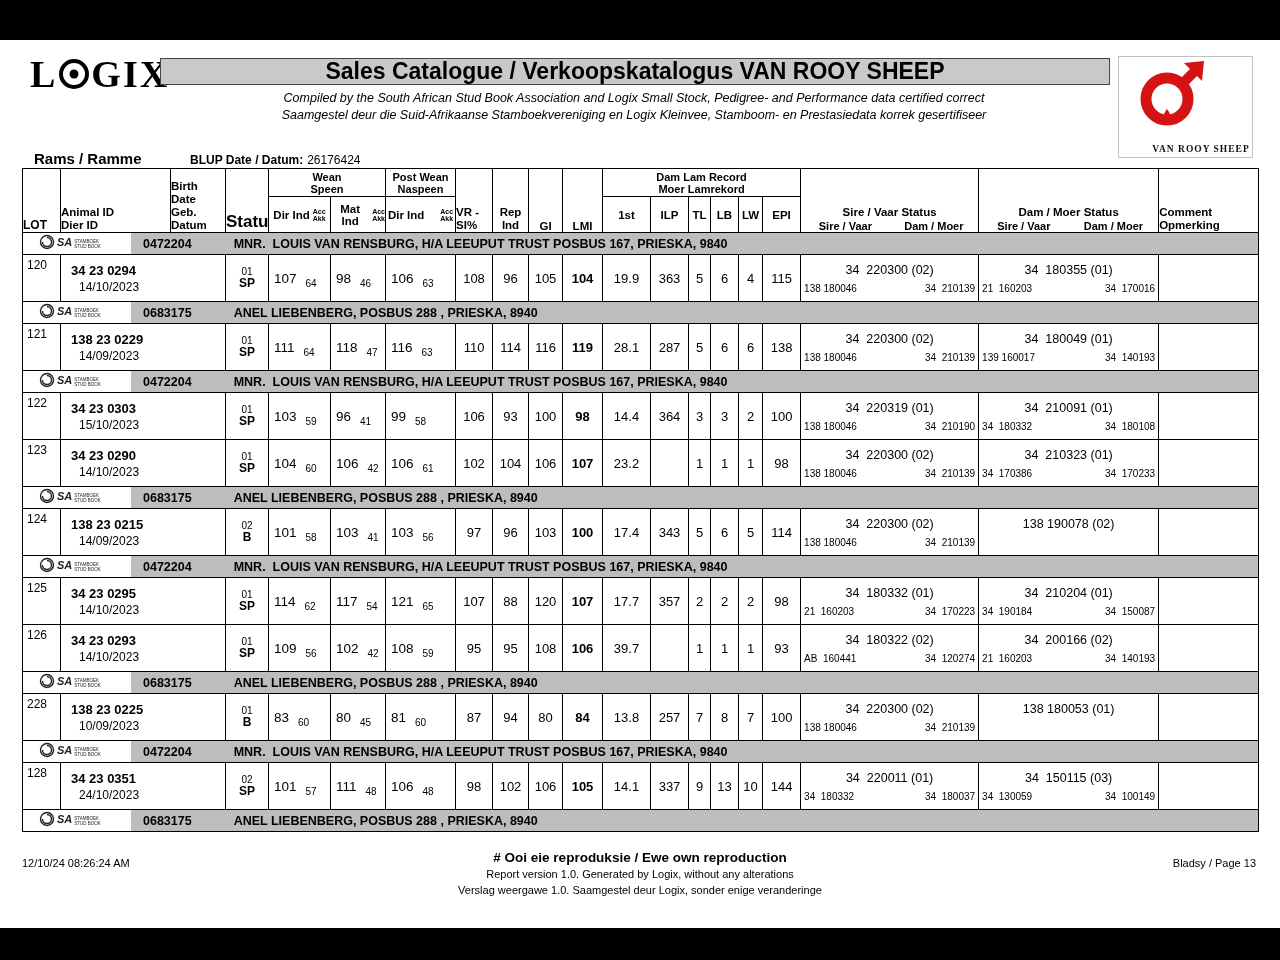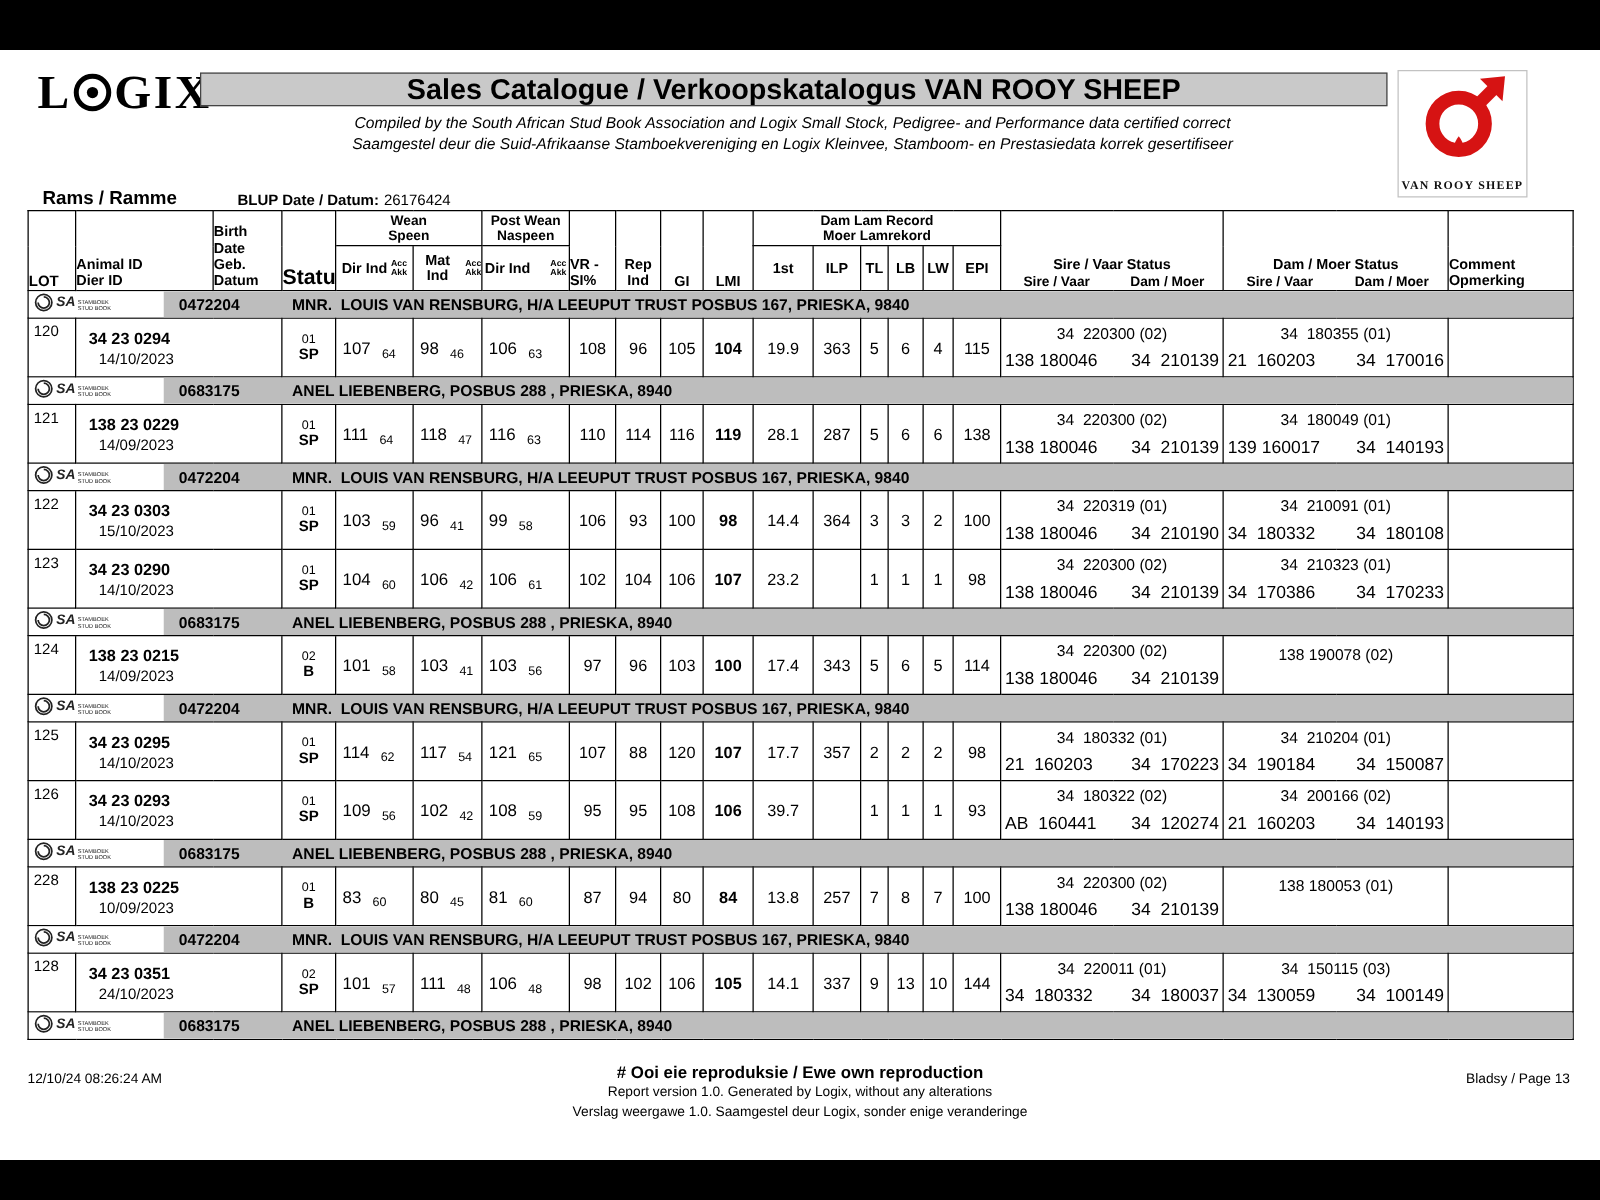--- a/index.html
+++ b/index.html
@@ -9,21 +9,21 @@
 
   
   .logix{position:absolute;top:12px;left:30px;display:flex;align-items:center;
          font-family:"Liberation Serif",serif;font-weight:bold;font-size:38px;letter-spacing:2px;}
   .logix svg{margin:0 1px;}
   .title-bar{position:absolute;top:18px;left:160px;width:948px;height:25px;background:#c9c9c9;
              border:1px solid #444;text-align:center;font-weight:bold;font-size:23px;line-height:25px;}
   .sub-line{position:absolute;left:160px;width:948px;text-align:center;font-style:italic;font-size:12.5px;}
   .sub-en{top:51px;} .sub-af{top:68px;}
   .vr-box{position:absolute;top:16px;left:1118px;width:102px;height:100px;border:1px solid #c2c2c2;
-          display:flex;flex-direction:column;align-items:center;justify-content:flex-end;background:#fff;}
+          display:flex;flex-direction:column;align-items:center;justify-content:flex-end;background:#fff;padding-left:31px;}
   .vr-box svg{position:absolute;top:2px;left:15px;}
   .vr-name{font-family:"Liberation Serif",serif;font-weight:bold;font-size:9.5px;letter-spacing:1px;
            margin-bottom:3px;color:#111;}
   .rams{position:absolute;top:110px;left:34px;font-weight:bold;font-size:15px;}
   .blup{position:absolute;top:113px;left:190px;font-size:12px;}
   .blup b{margin-right:4px;}
 
   
   table.catalogue{position:absolute;left:22px;top:128px;width:1236px;border-collapse:collapse;
                   table-layout:fixed;}
@@ -58,32 +58,32 @@
   .st1{font-size:10px;line-height:11px;}
   .st2{font-weight:bold;font-size:12px;line-height:13px;}
   td.c-wean{vertical-align:middle;}
   .val-acc{display:flex;align-items:center;padding-left:5px;}
   .val-acc .v{font-size:13.5px;}
   .val-acc .a{font-size:10px;margin-left:9px;position:relative;top:5px;}
   td.c-num{vertical-align:middle;text-align:center;font-size:13px;}
   td.c-lmi{font-weight:bold;}
   td.c-sgrp{vertical-align:middle;}
   .st-top{text-align:center;font-size:12.5px;white-space:pre;}
-  .st-bot{display:flex;justify-content:space-between;font-size:14px;padding:0 3px;margin-top:6px;
+  .st-bot{display:flex;justify-content:space-between;font-size:10px;padding:0 3px;margin-top:6px;
           white-space:pre;min-height:11px;}
   td.c-comment{}
 
   
   tr.breeder-row td{border-left:1px solid #000;border-right:1px solid #000;}
   .breeder-inner{position:relative;height:21px;background:#fff;}
   .breeder-bar{position:absolute;left:108px;right:0;top:0;bottom:0;background:#bdbdbd;
                display:flex;align-items:center;}
   .breeder-no{margin-left:12px;font-weight:bold;font-size:12.5px;}
   .breeder-name{margin-left:42px;font-weight:bold;font-size:12.5px;white-space:pre;}
-  .sa-logo{position:absolute;left:4px;top:1px;display:flex;align-items:center;}
+  .sa-logo{position:absolute;left:16px;top:1px;display:flex;align-items:center;}
   .sa-main{font-weight:bold;font-style:italic;font-size:11px;margin-left:2px;color:#222;}
   .sa-sub{display:flex;flex-direction:column;font-size:4.5px;line-height:5px;margin-left:2px;
           margin-top:3px;color:#222;}
 
   
   .f-printed{position:absolute;left:22px;top:817px;font-size:11px;}
   .f-title{position:absolute;left:0;width:1280px;top:810px;text-align:center;font-weight:bold;font-size:13.5px;}
   .f-line1{position:absolute;left:0;width:1280px;top:828px;text-align:center;font-size:11px;}
   .f-line2{position:absolute;left:0;width:1280px;top:844px;text-align:center;font-size:11px;}
   .f-page{position:absolute;right:24px;top:817px;font-size:11px;}

